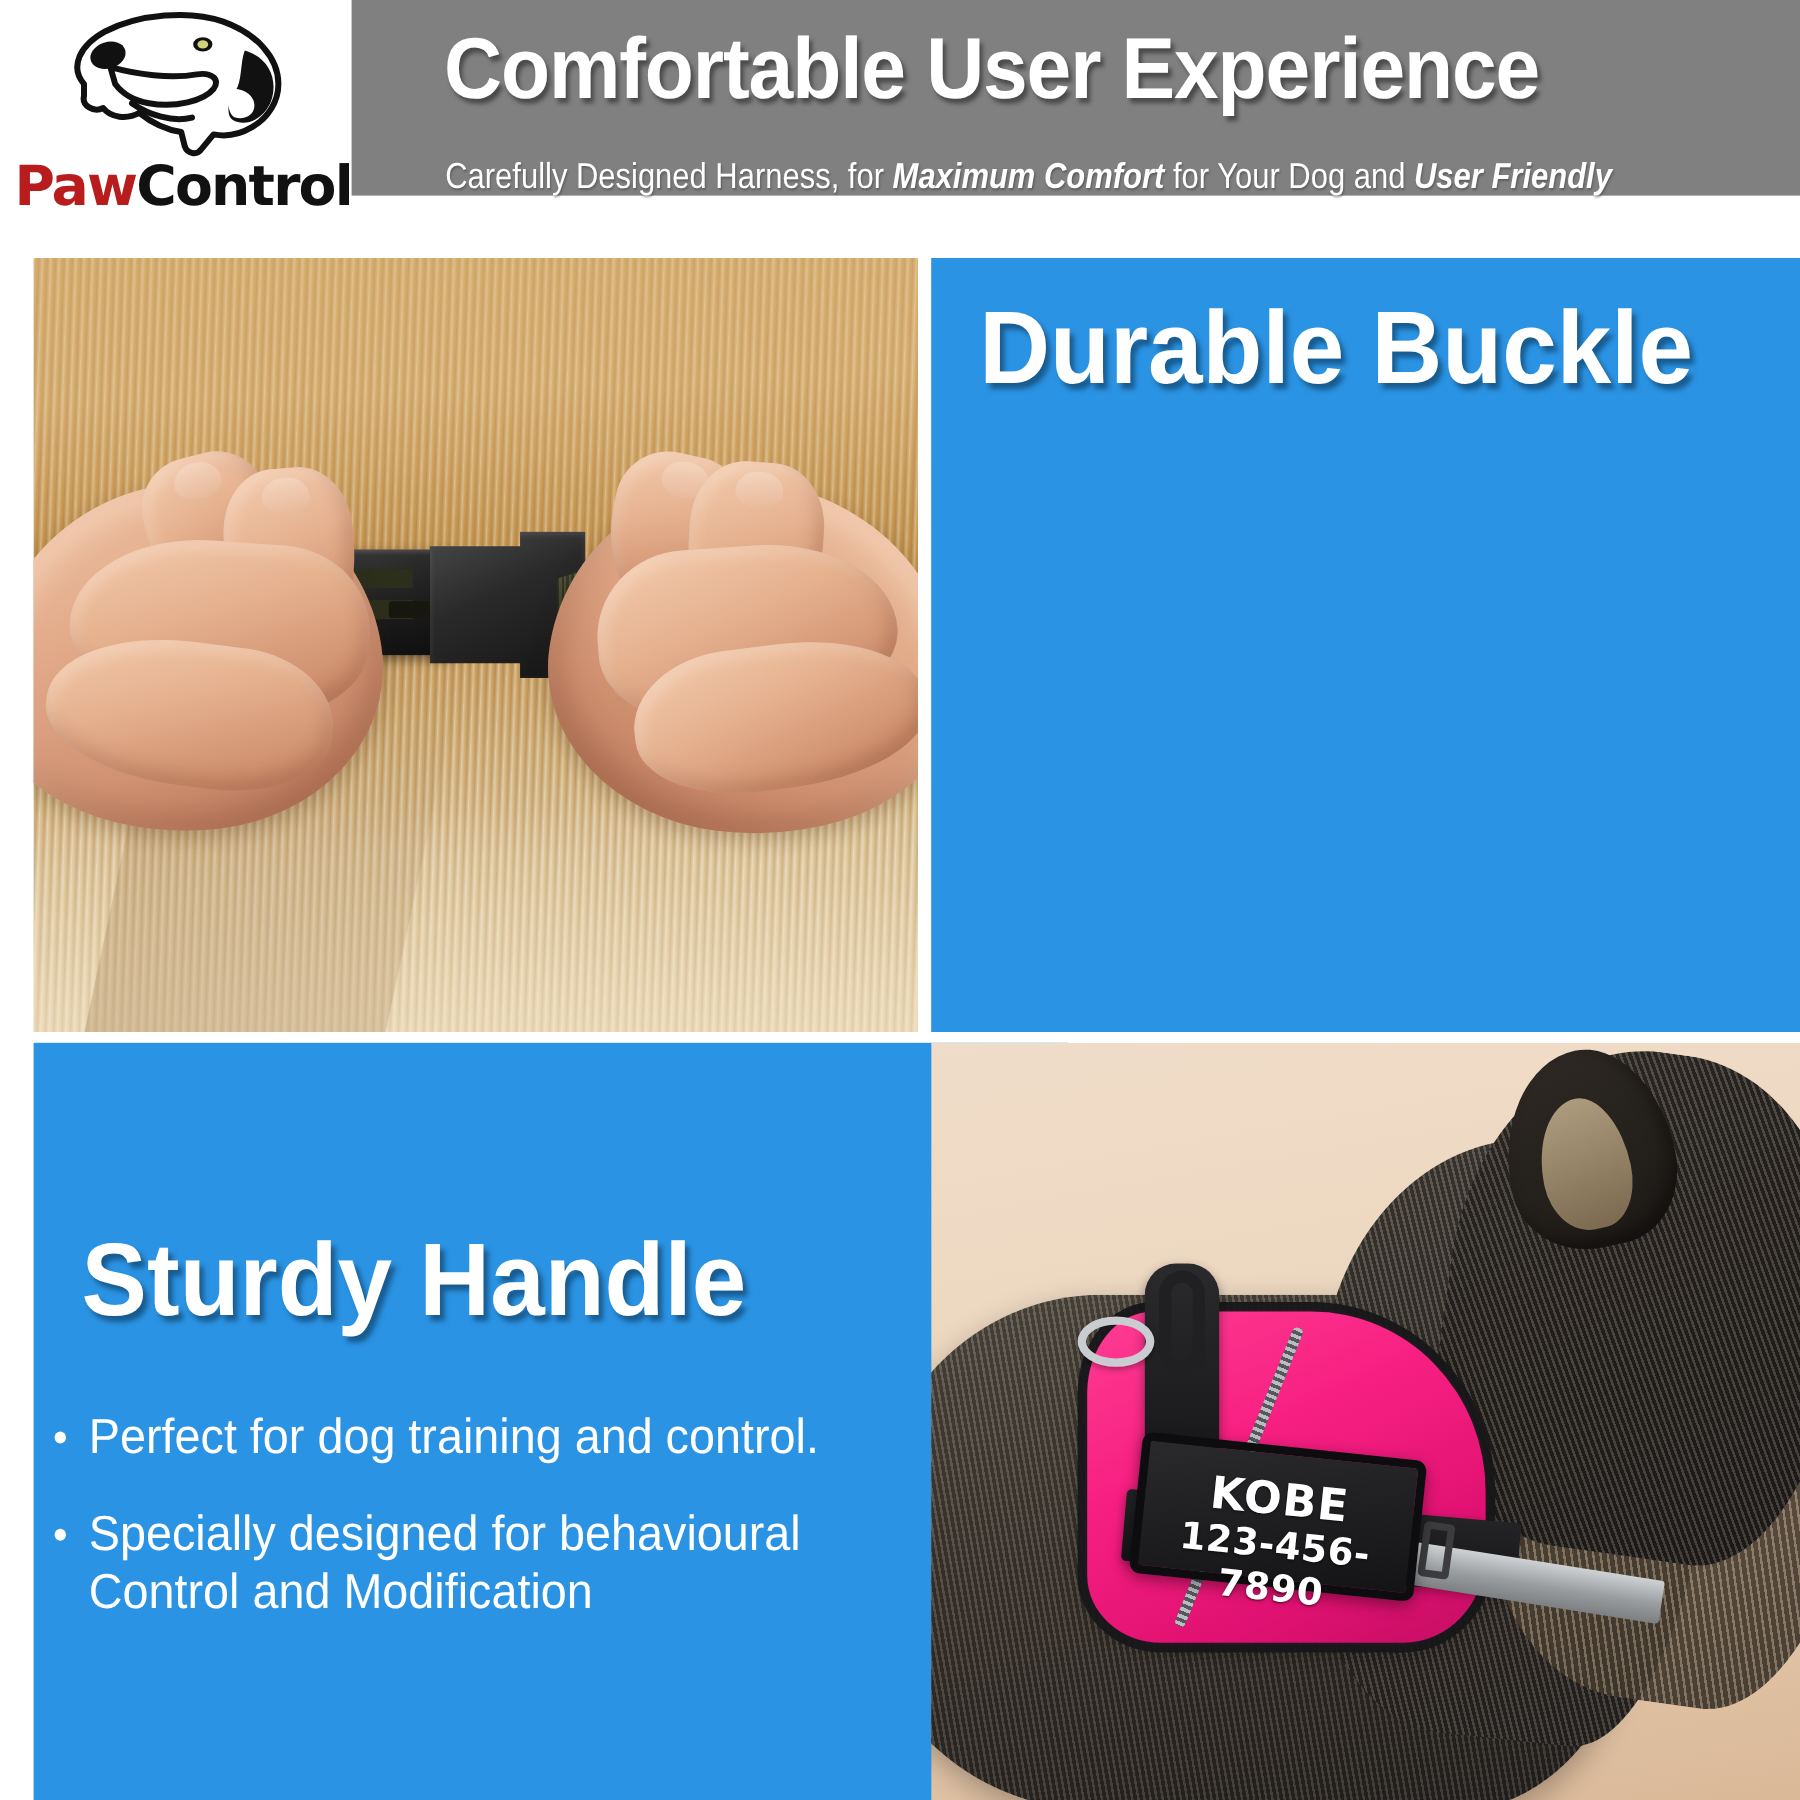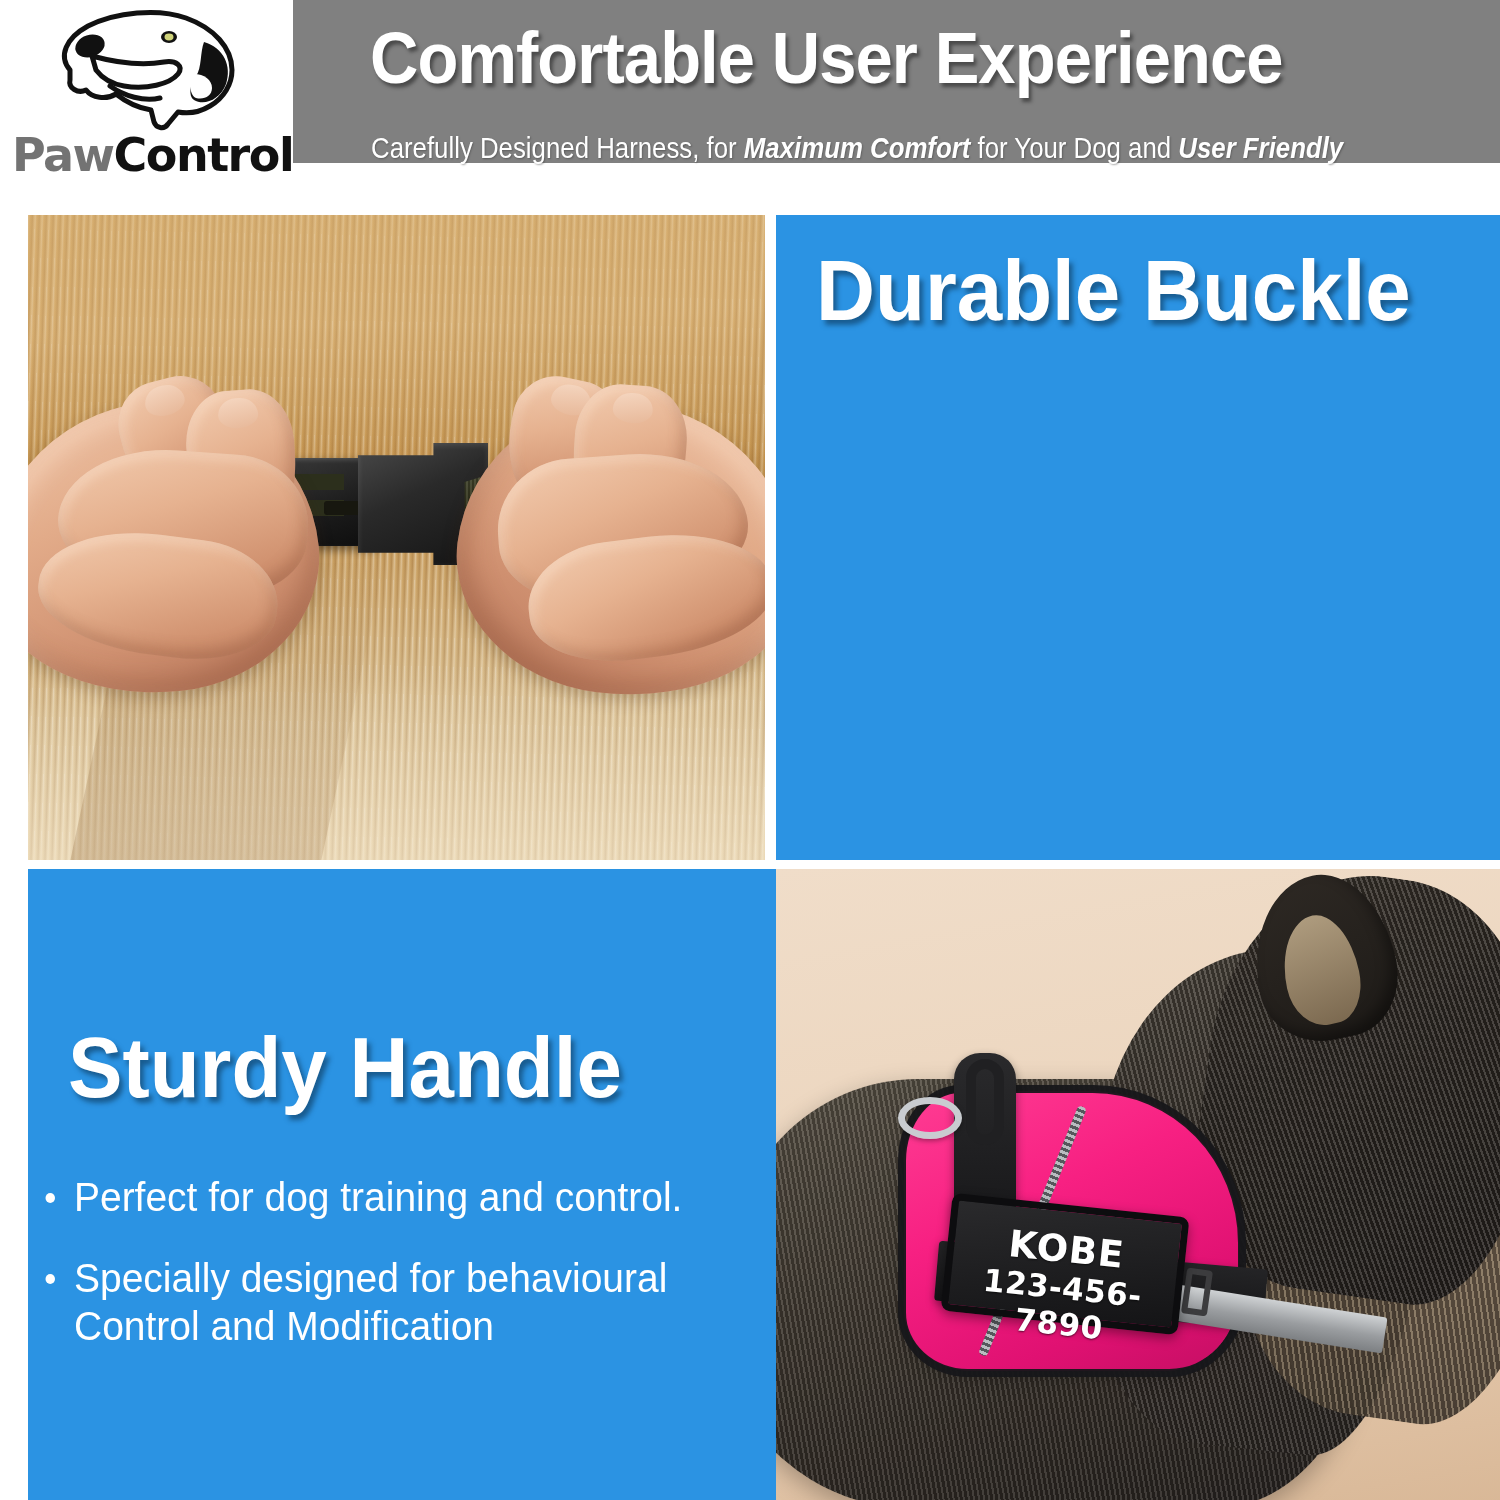--- a/index.html
+++ b/index.html
@@ -18,21 +18,21 @@
     position:absolute; left:0; top:0; width:293px; height:208px;
     background:#ffffff;
   }
   .logo-dog { position:absolute; left:18px; top:4px; width:250px; height:140px; }
   .logo-word {
     position:absolute; left:12px; top:128px; width:272px;
     font-size:46px; font-weight:bold; letter-spacing:-1.5px;
     font-family:"DejaVu Sans", sans-serif;
     white-space:nowrap;
   }
-  .logo-word .pw-blue { color:#737373; }
+  .logo-word .pw-blue { color:#b91c1c; }
   .logo-word .pw-black { color:#111111; }
 
   .gray-bar {
     position:absolute; left:293px; top:0; width:1207px; height:163px;
     background:#808080;
   }
   .hdr-title {
     position:absolute; left:77px; top:22px;
     font-size:72px; line-height:1.0;
     font-weight:bold; color:#ffffff;

